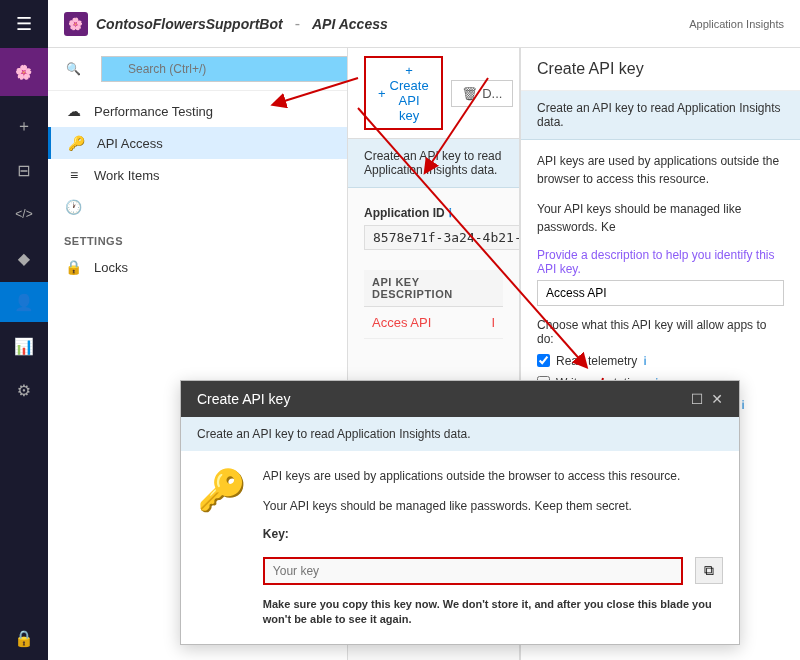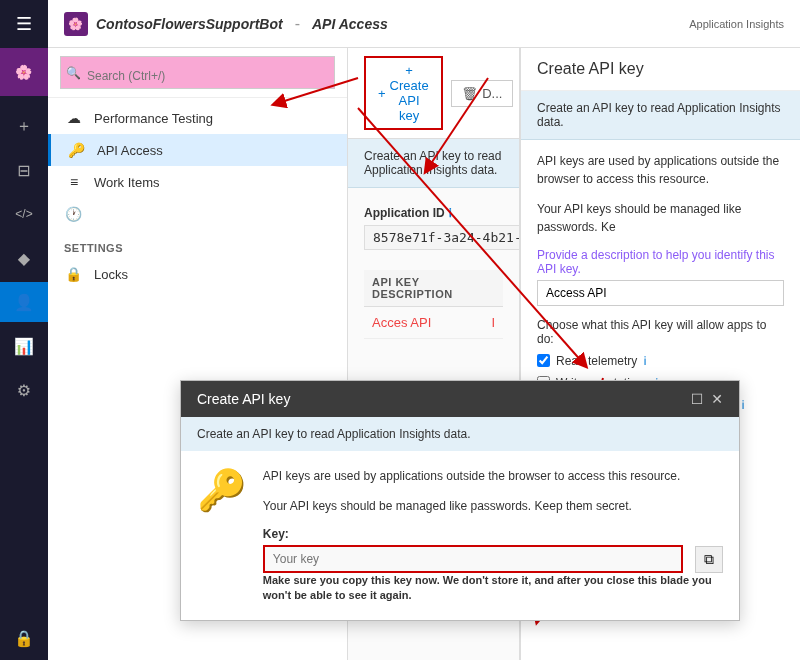--- a/index.html
+++ b/index.html
@@ -77,26 +77,27 @@
       flex-direction: column;
       flex-shrink: 0;
       overflow: hidden;
     }
     .search-box {
       padding: 8px 12px;
       border-bottom: 1px solid #eee;
     }
     .search-box input {
       width: 100%;
-      padding: 12px 8px 5px 26px;
+      padding: 5px 8px 5px 26px;
       border: 1px solid #ccc;
       font-size: 12px;
       color: #555;
-      background: #f9a8d4;
+      background: #7dd3fc;
       outline: none;
+      margin-left: 41px;
     }
     .search-wrapper {
       position: relative;
     }
     .search-wrapper .search-icon-inner {
       position: absolute;
       left: 6px;
       top: 50%;
       transform: translateY(-50%);
       color: #999;
@@ -379,26 +380,27 @@
     .modal-key-desc {
       font-size: 12px;
       color: #333;
       line-height: 1.5;
       margin-bottom: 12px;
     }
     .key-field-label {
       font-size: 12px;
       font-weight: 600;
       color: #333;
-      margin-bottom: 4px;
+      margin-bottom: 16px;
     }
     .key-input-row {
       display: flex;
       gap: 12px;
-      align-items: flex-end;
+      align-items: flex-start;
+      margin-bottom: 12px;
     }
     .key-input {
       flex: 1;
       padding: 5px 8px;
       border: 2px solid #c00;
       font-size: 12px;
       color: #999;
       background: #f9f9f9;
       outline: none;
     }

